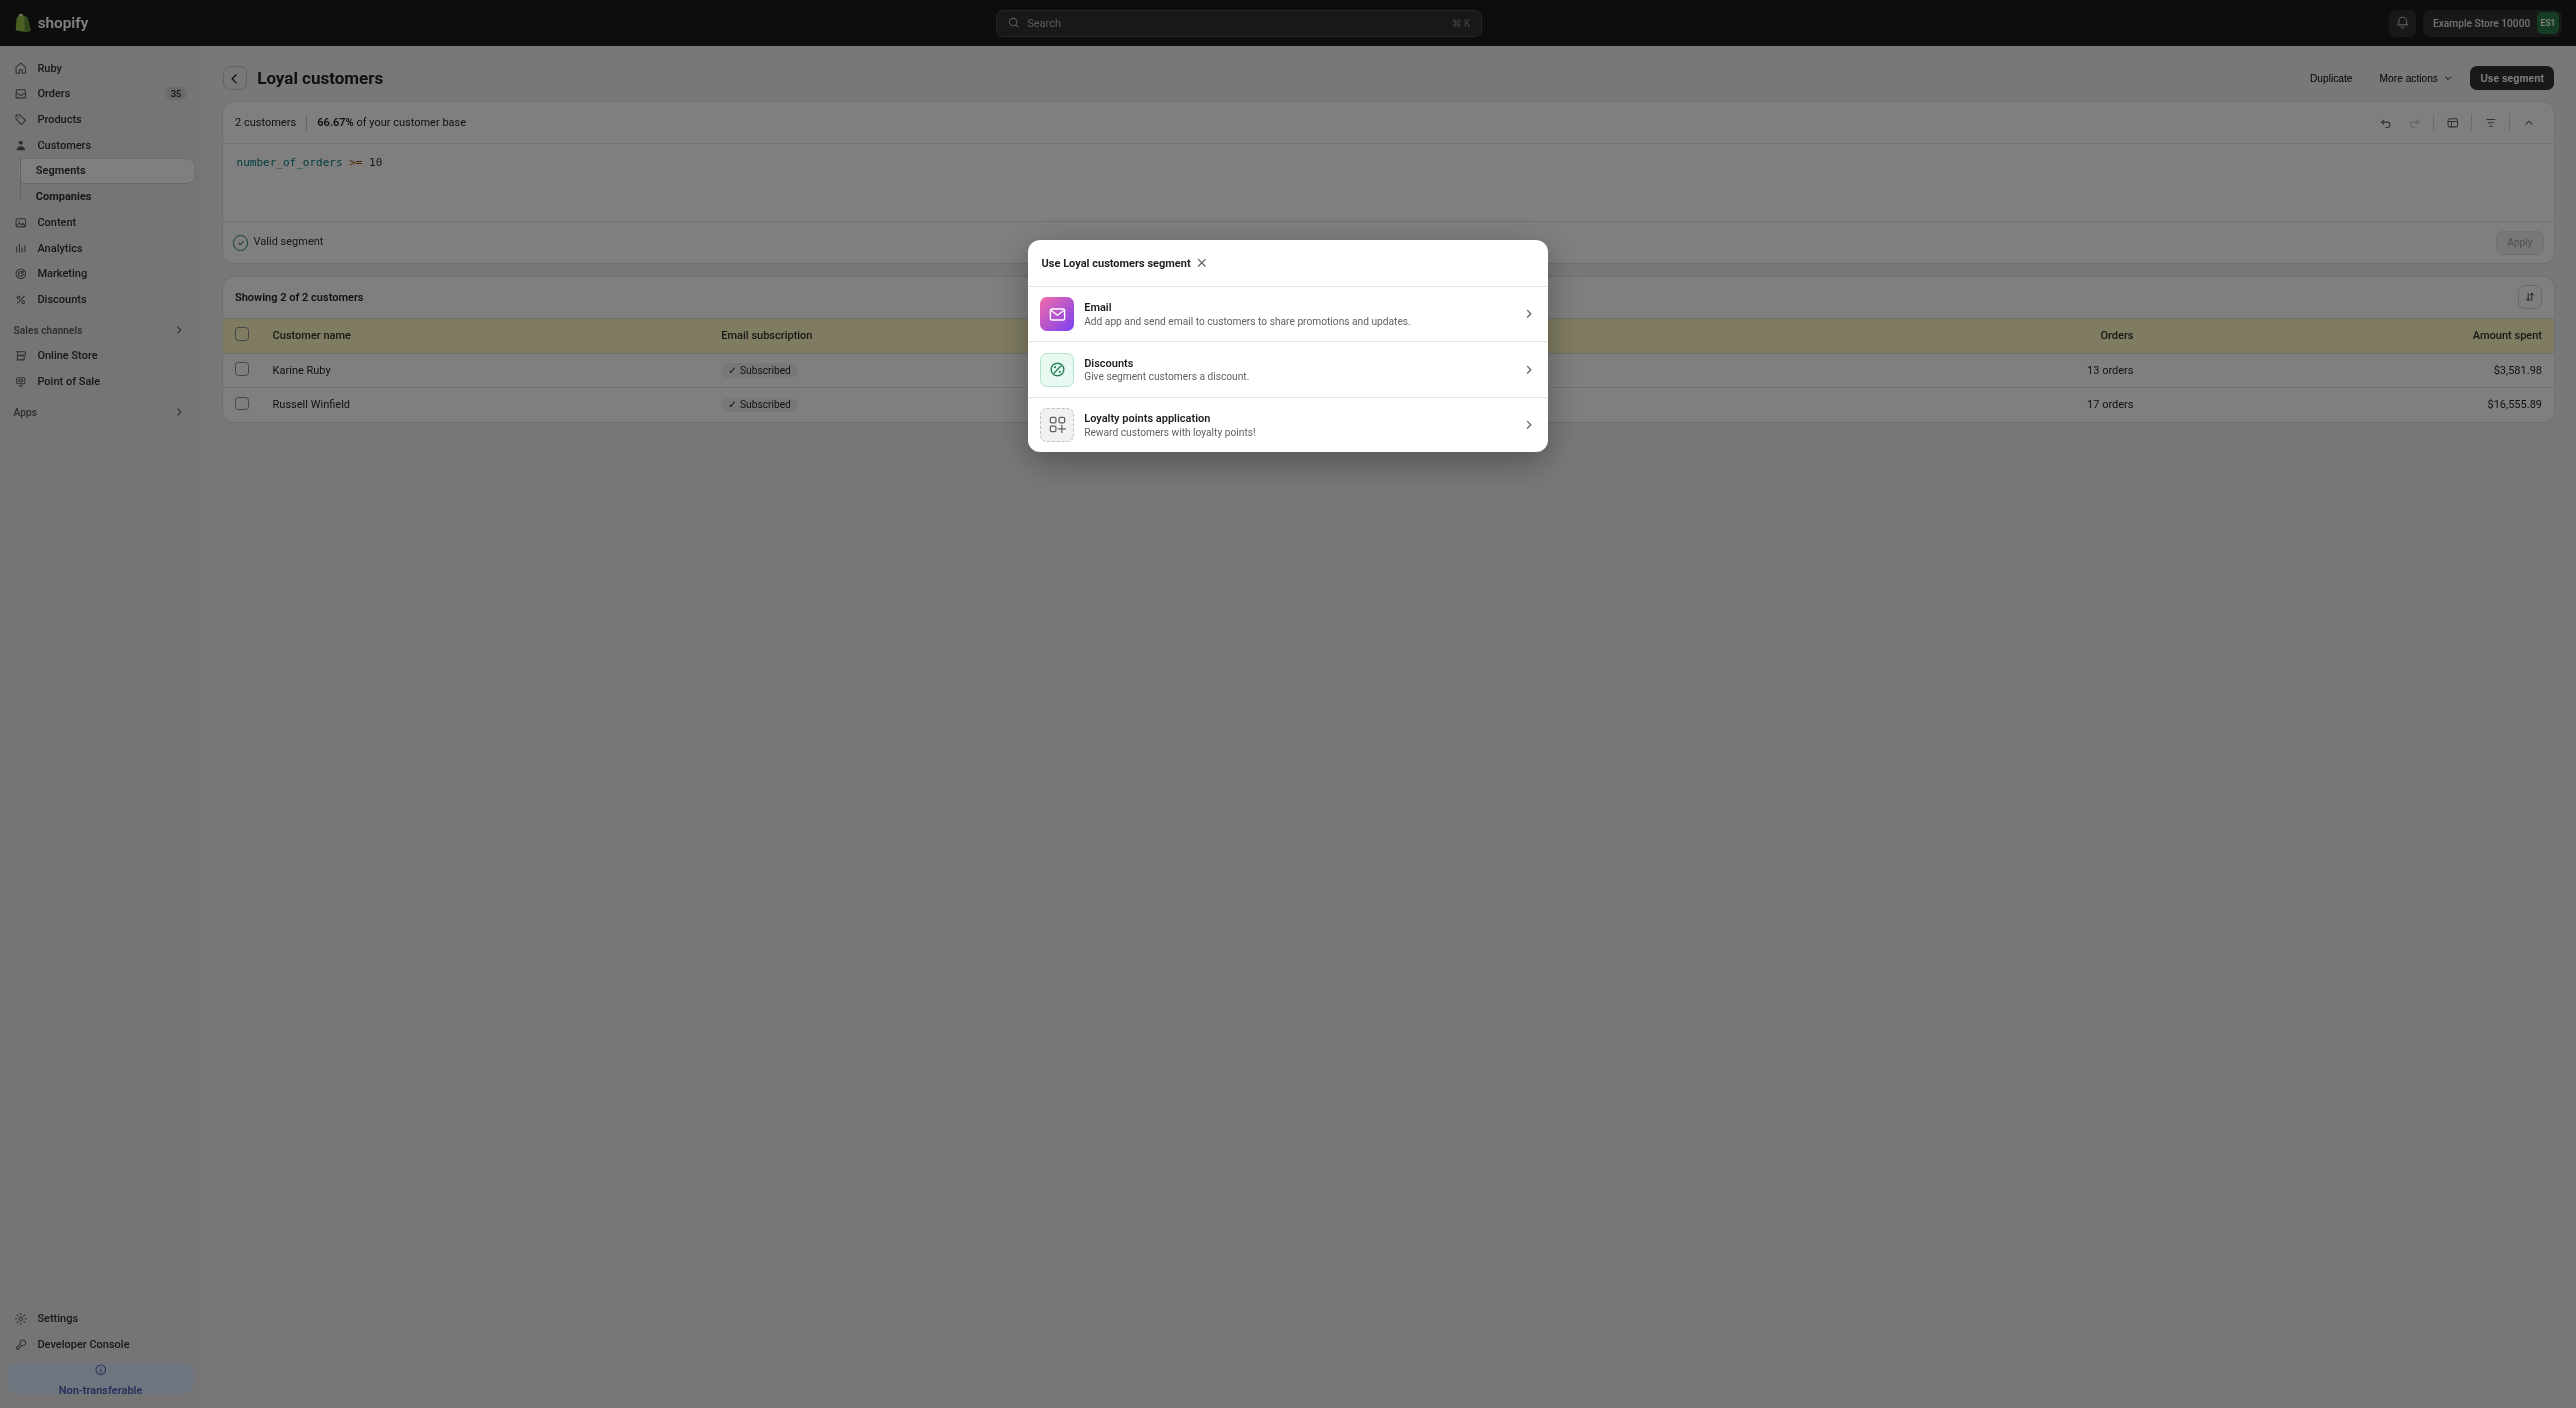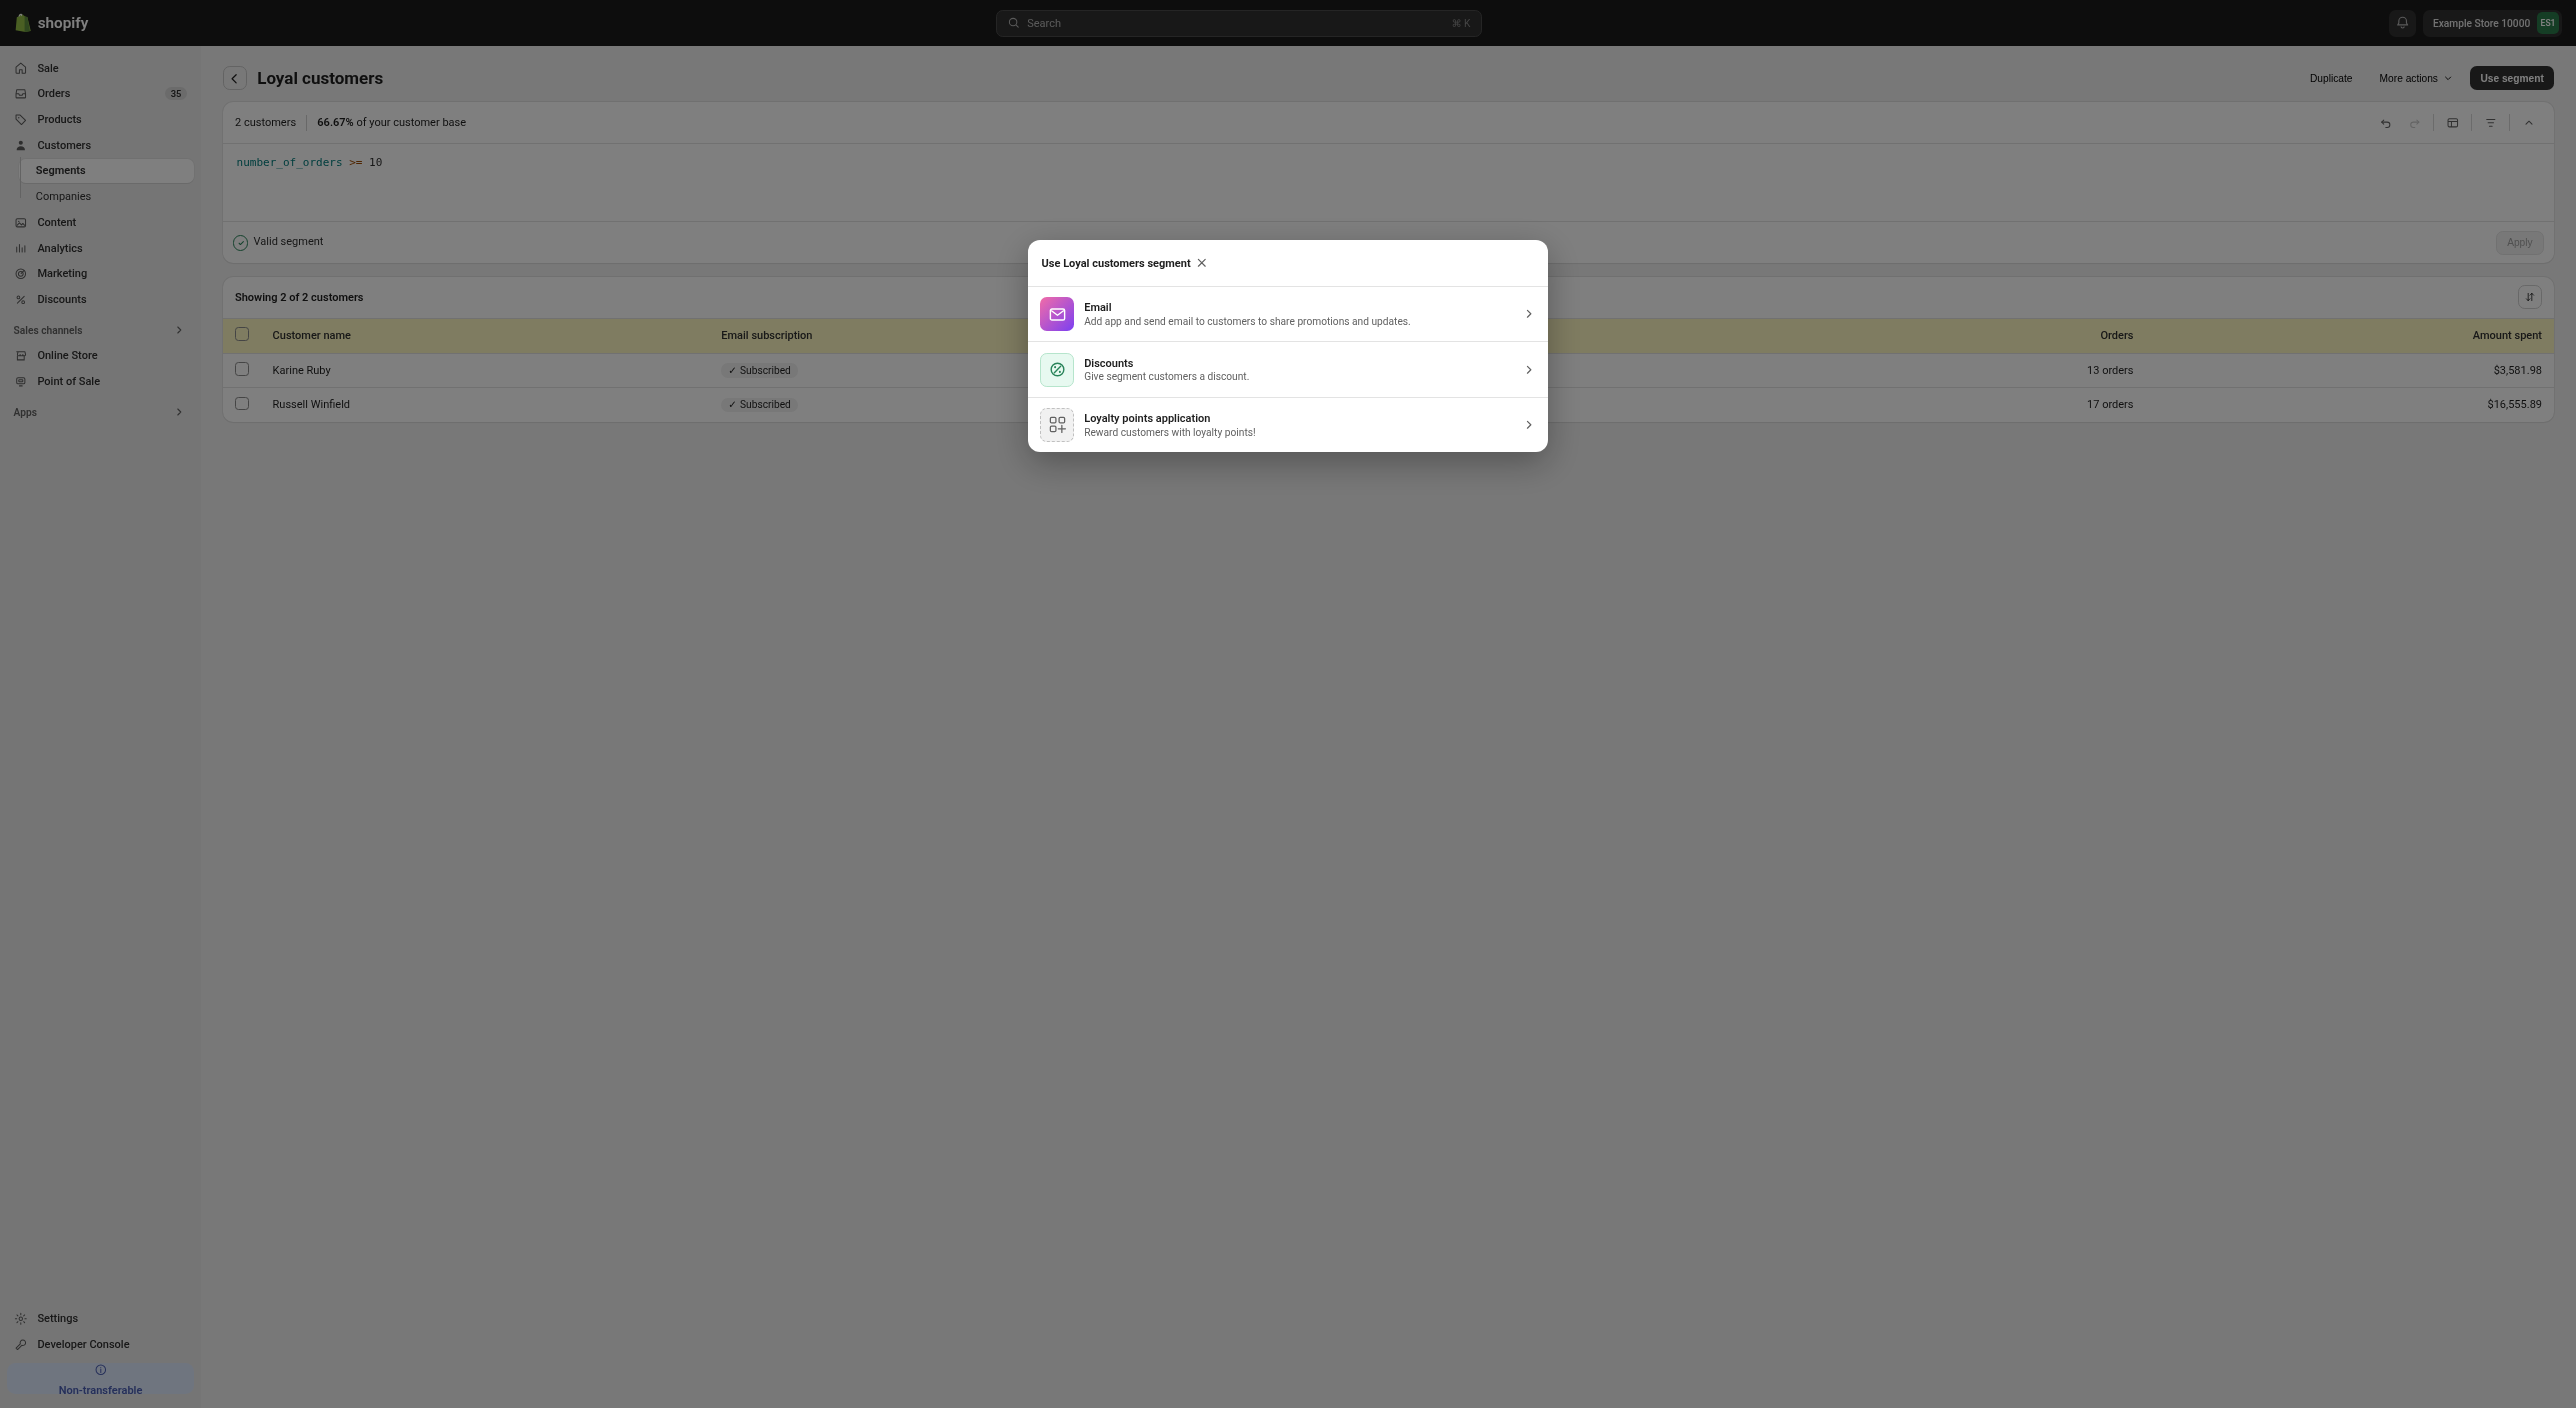--- a/index.html
+++ b/index.html
@@ -138,21 +138,21 @@
     font-weight: 600;
   }
   .sub-wrap { padding-left: 12px; display: flex; flex-direction: column; gap: 1.7px; position: relative; }
   .sub-wrap::before {
     content: "";
     position: absolute;
     left: 12.8px; top: -1.7px; bottom: 10.2px;
     width: 0.9px;
     background: #c7c7c7;
   }
-  .sub-item { padding-left: 17px; font-weight: 400; }
+  .sub-item { padding-left: 17px; font-weight: 700; }
   .sub-item.active { font-weight: 600; }
 
   .nav-section-title {
     font-size: 10.2px;
     font-weight: 600;
     color: #616161;
     padding: 8.5px 6.8px 3.4px;
     display: flex; align-items: center; justify-content: space-between;
   }
   .chevron-btn {
@@ -398,21 +398,21 @@
 
 <div class="shell">
 
   <div class="sidebar">
     <div class="nav-item">
       <span class="icon">
           <svg width="13.6" height="13.6" viewBox="0 0 20 20" fill="none">
             <path d="M3 9l7-6 7 6v8a1 1 0 0 1-1 1h-4v-5H8v5H4a1 1 0 0 1-1-1V9z" stroke="currentColor" stroke-width="1.5" stroke-linejoin="round"></path>
           </svg>
         </span>
-      <span>Sale</span>
+      <span>Ruby</span>
     </div>
     <div class="nav-item">
       <span class="icon">
           <svg width="13.6" height="13.6" viewBox="0 0 20 20" fill="none">
             <path d="M4 4h12l1 6v5a1 1 0 0 1-1 1H4a1 1 0 0 1-1-1v-5l1-6z" stroke="currentColor" stroke-width="1.5" stroke-linejoin="round"></path>
             <path d="M3 10h4l1 2h4l1-2h4" stroke="currentColor" stroke-width="1.5" stroke-linejoin="round"></path>
           </svg>
         </span>
       <span>Orders</span>
       <span class="badge">35</span>

